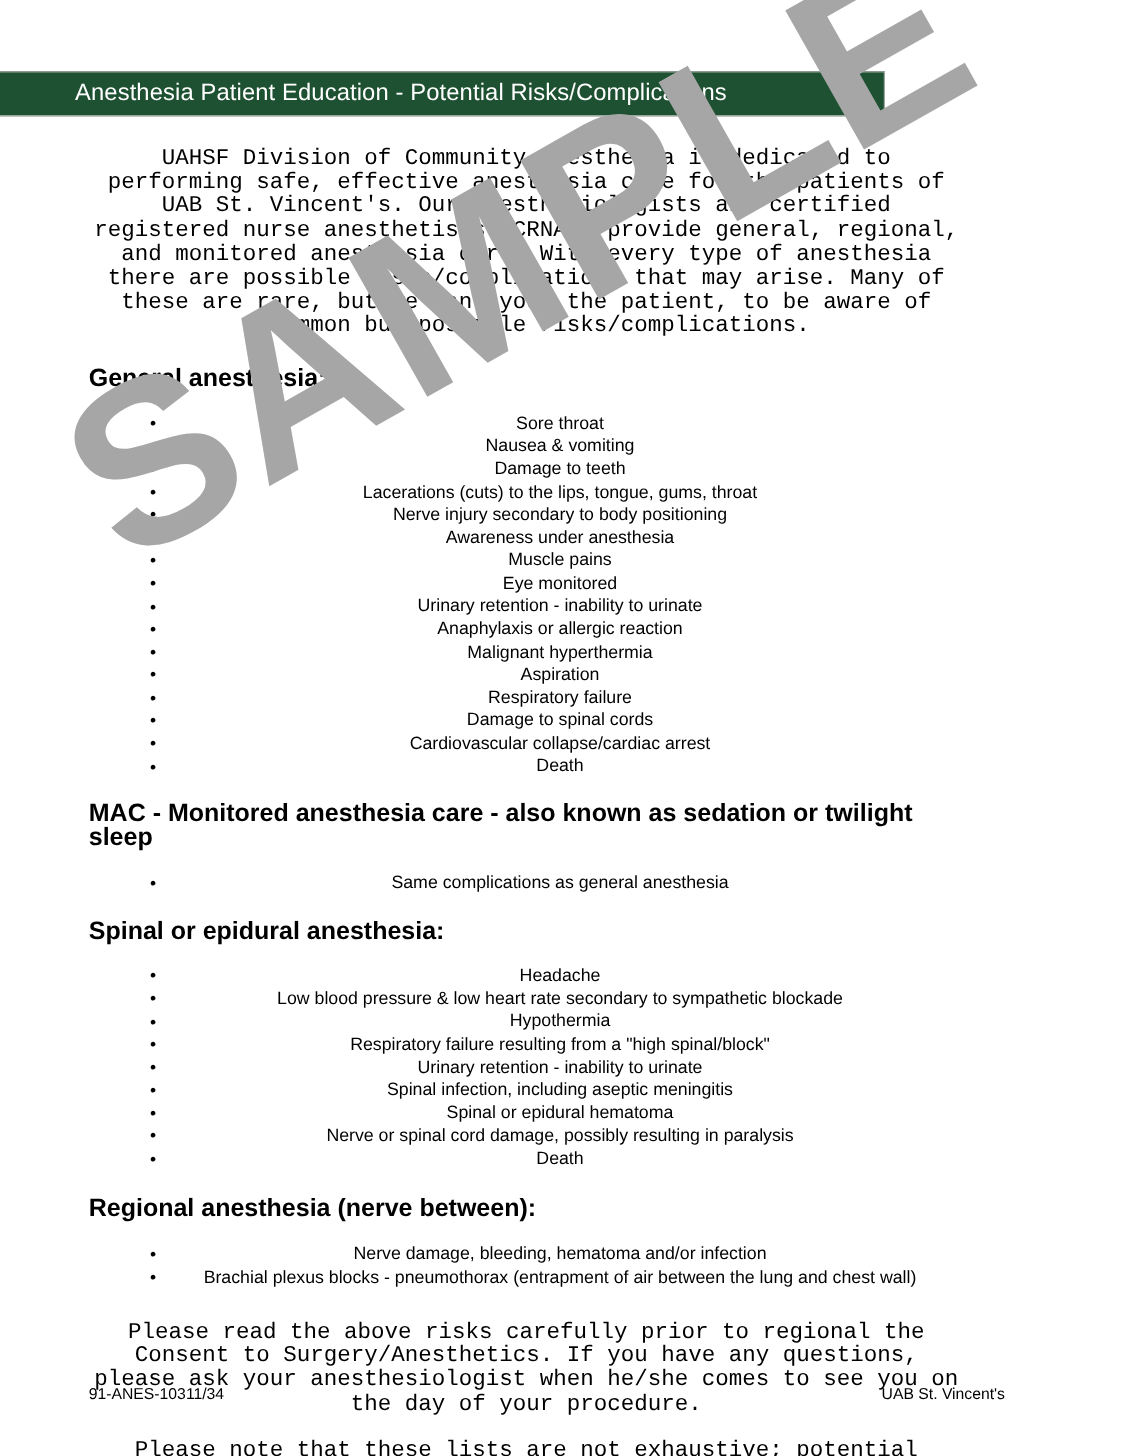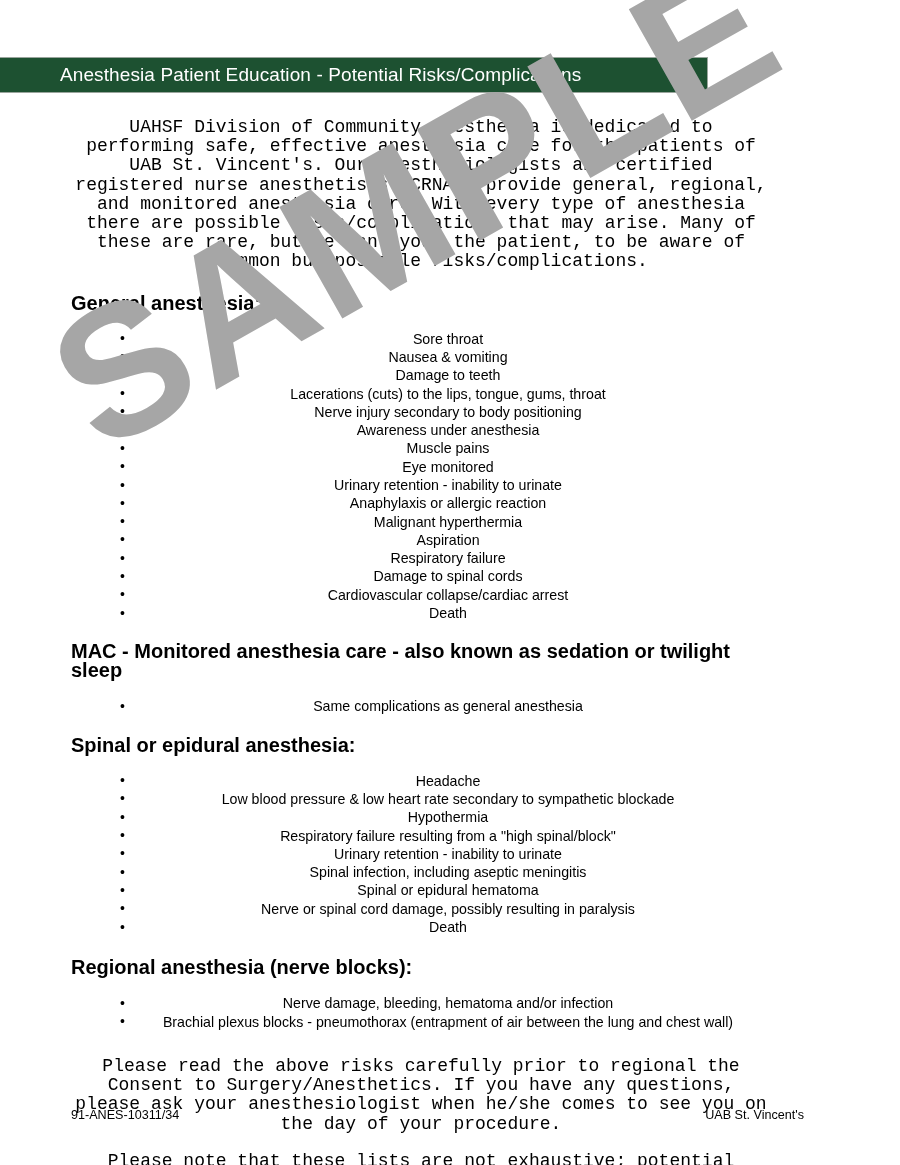--- a/index.html
+++ b/index.html
@@ -181,21 +181,21 @@
       <li>Low blood pressure &amp; low heart rate secondary to sympathetic blockade</li>
       <li>Hypothermia</li>
       <li>Respiratory failure resulting from a "high spinal/block"</li>
       <li>Urinary retention - inability to urinate</li>
       <li>Spinal infection, including aseptic meningitis</li>
       <li>Spinal or epidural hematoma</li>
       <li>Nerve or spinal cord damage, possibly resulting in paralysis</li>
       <li>Death</li>
     </ul>
 
-    <div class="section-head">Regional anesthesia (nerve blocks):</div>
+    <div class="section-head">Regional anesthesia (nerve between):</div>
     <ul class="bullets">
       <li>Nerve damage, bleeding, hematoma and/or infection</li>
       <li>Brachial plexus blocks - pneumothorax (entrapment of air between the lung and chest wall)</li>
     </ul>
 
     <p class="para closing">Please read the above risks carefully prior to regional the Consent to Surgery/Anesthetics.  If you have any questions, please ask your anesthesiologist when he/she comes to see you on the day of your procedure.</p>
     <p class="para closing2">Please note that these lists are not exhaustive; potential complications not listed could occur.</p>
 
   </div>
 

